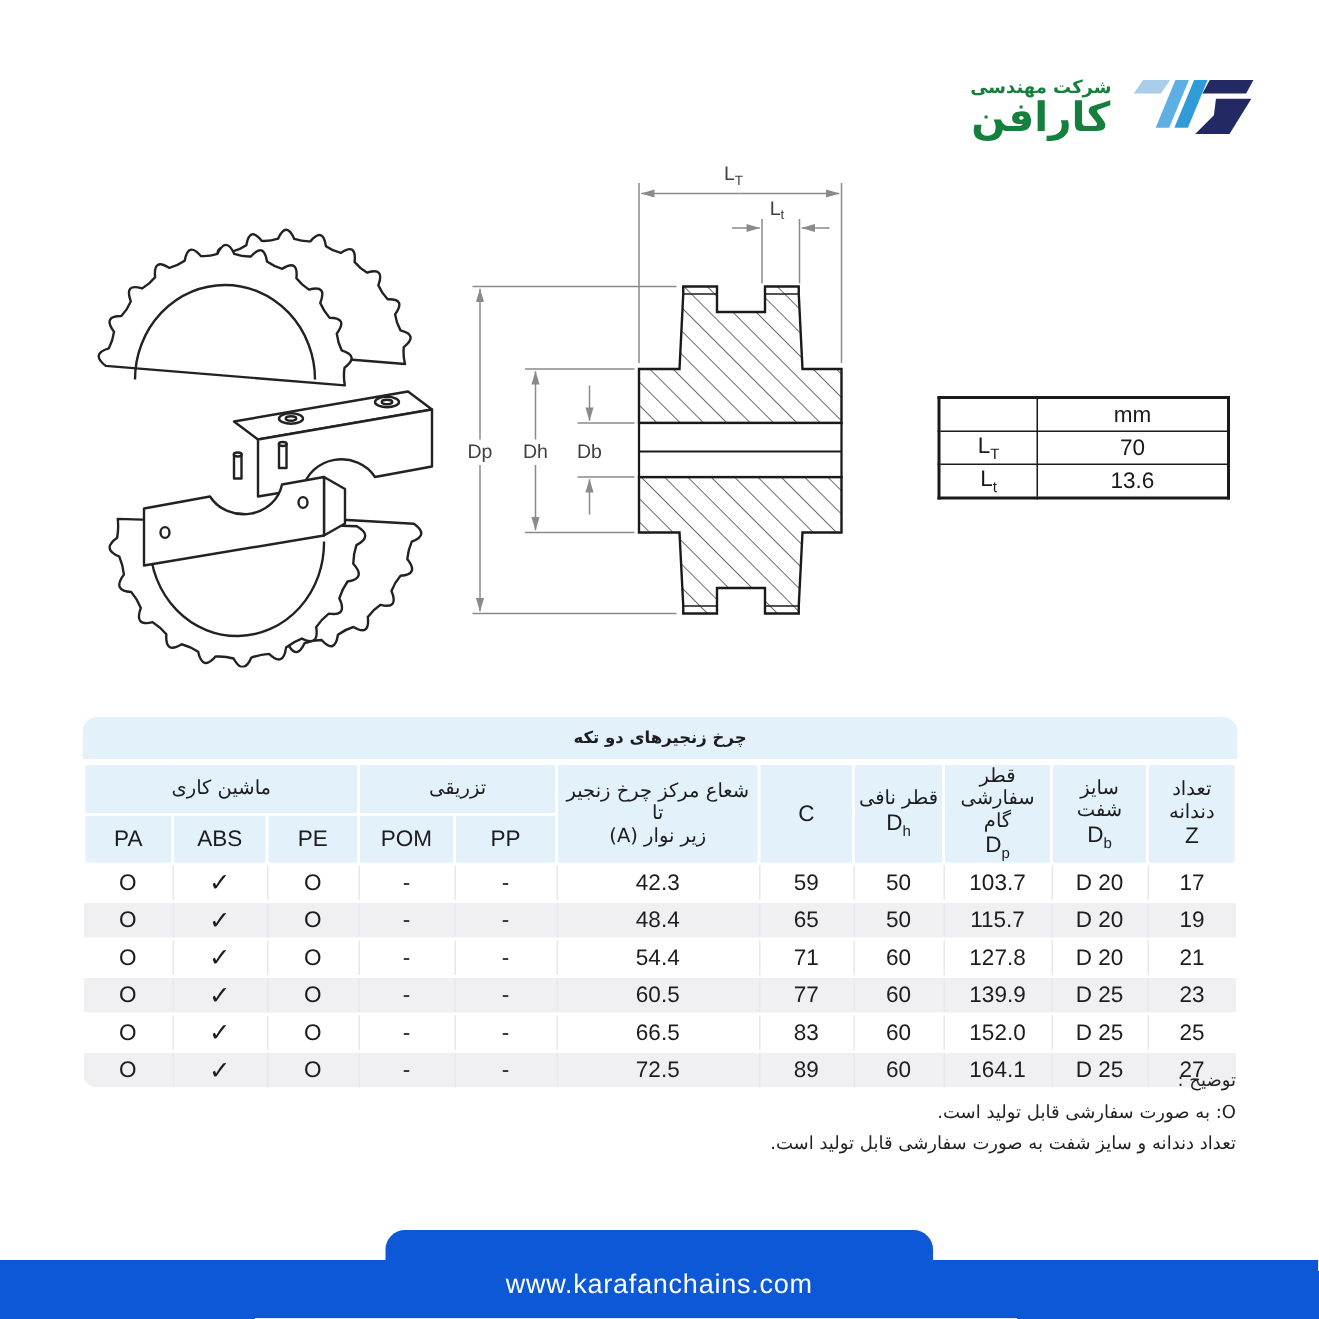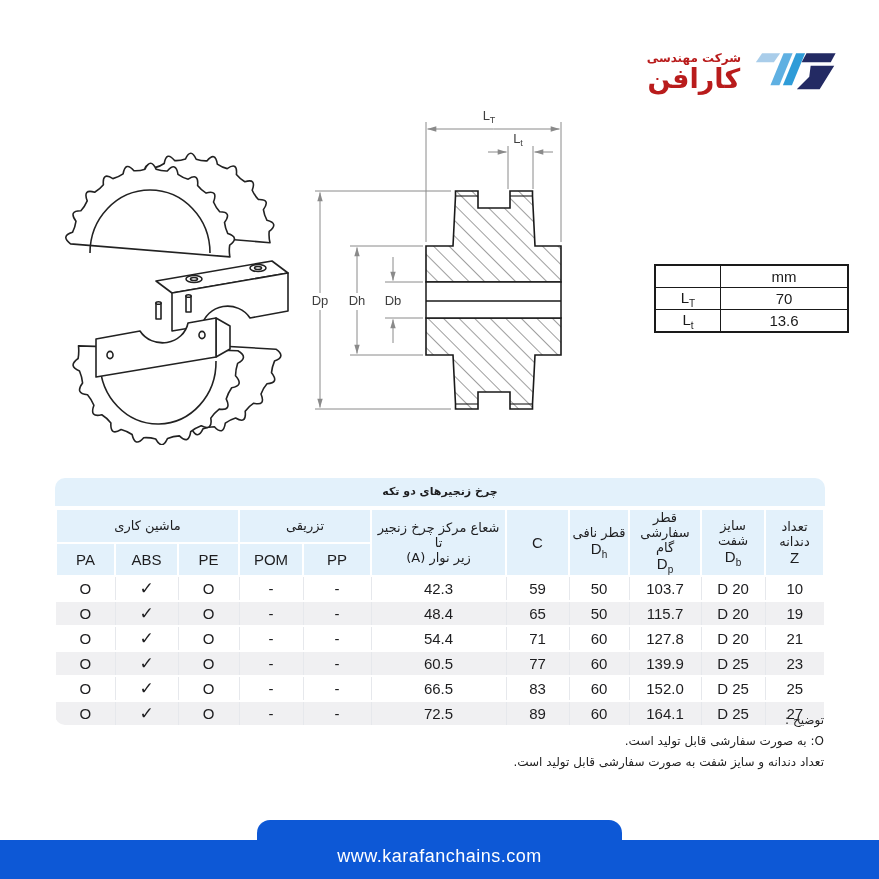--- a/index.html
+++ b/index.html
@@ -1,32 +1,32 @@
 <!DOCTYPE html>
 <html><head>
 <meta charset="utf-8">
 <style>
   html,body { margin:0; padding:0; background:#fff; }
   .page { position:relative; width:879px; height:879px; background:#ffffff; overflow:hidden;
           font-family:"Liberation Sans", sans-serif; }
 
   
   .logo { position:absolute; top:44px; right:42px; display:flex; align-items:center; gap:10px; }
-  .logo-text { text-align:center; direction:rtl; font-family:"DejaVu Sans", sans-serif; color:#b91c1c; }
+  .logo-text { text-align:center; direction:rtl; font-family:"DejaVu Sans", sans-serif; color:#15803d; }
   .logo-line1 { font-size:12px; font-weight:700; letter-spacing:0; }
   .logo-line2 { font-size:27px; font-weight:700; margin-top:-2px; }
 
   
   .iso-svg { position:absolute; left:38px; top:133px; }
   .section-svg { position:absolute; left:305px; top:98px; }
   .dim-label { font-family:"Liberation Sans", sans-serif; font-size:13px; fill:#3f3f3f; }
   .dim-sub { font-size:9px; }
 
   
-  .spec-table { position:absolute; left:654px; top:264px; border-collapse:collapse;
+  .spec-table { position:absolute; left:625px; top:264px; border-collapse:collapse;
                 font-size:15px; color:#1a1a1a; }
   .spec-table td { border:1px solid #1a1a1a; text-align:center; height:21px; padding:0; }
   .spec-table { border:2px solid #1a1a1a; }
   .spec-table .c1 { width:64px; }
   .spec-table .c2 { width:126px; }
   .spec-table sub { font-size:10px; }
 
   
   .main-table { position:absolute; left:55px; top:478px; width:770px; border-radius:10px;
                 overflow:hidden; }
@@ -228,21 +228,21 @@
             <td>O</td>
             <td class="check">✓</td>
             <td>O</td>
             <td>-</td>
             <td>-</td>
             <td>42.3</td>
             <td>59</td>
             <td>50</td>
             <td>103.7</td>
             <td>D 20</td>
-            <td>10</td>
+            <td>17</td>
           </tr>
           <tr>
             <td>O</td>
             <td class="check">✓</td>
             <td>O</td>
             <td>-</td>
             <td>-</td>
             <td>48.4</td>
             <td>65</td>
             <td>50</td>

